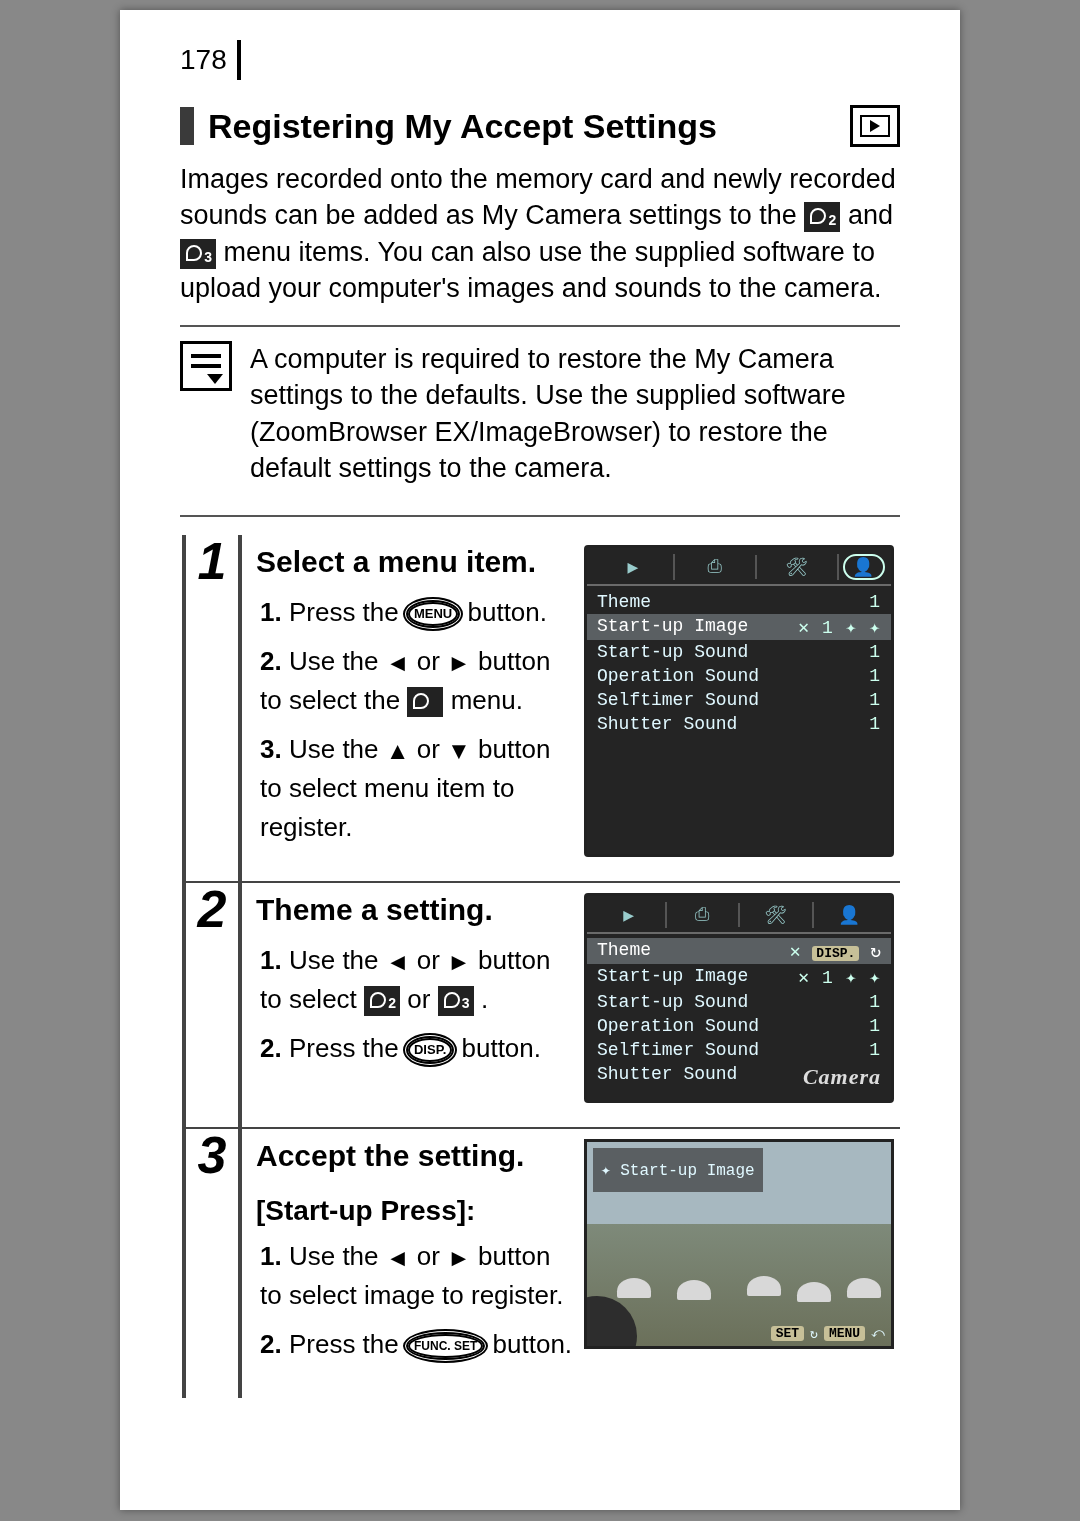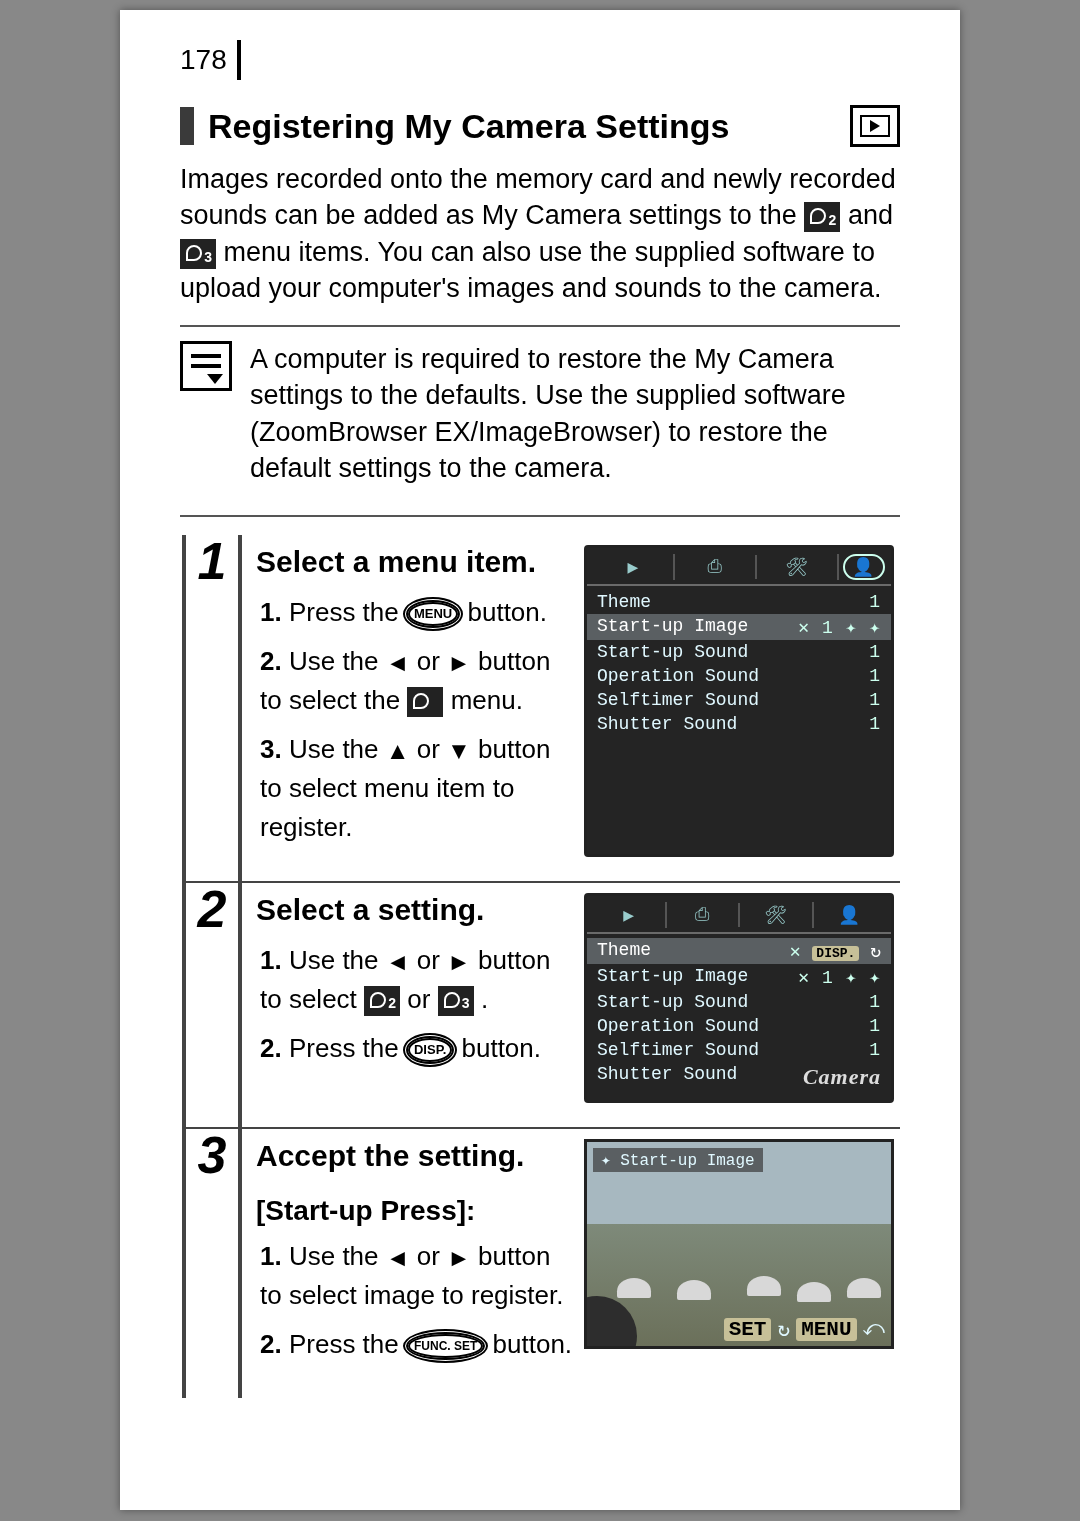--- a/index.html
+++ b/index.html
@@ -161,26 +161,26 @@
   
   .photo {
     width: 310px; height: 210px; flex-shrink:0;
     background: linear-gradient(#a7b8c0 0%, #a7b8c0 40%, #7e8a7a 40%, #6b705a 100%);
     border: 3px solid #222; position: relative; overflow:hidden;
     font-family:"Courier New", monospace;
   }
   .photo .title-badge {
     position:absolute; top:6px; left:6px;
     background:#5a5f62; color:#e0f8ff;
-    font-size:16px; padding:2px 8px;
+    font-size:16px; padding:12px 8px;
   }
   .photo .bottom {
     position:absolute; bottom:4px; right:6px;
     display:flex; gap:6px; align-items:center;
-    font-size:21px; color:#e0f8ff;
+    font-size:13px; color:#e0f8ff;
   }
   .photo .badge { background:#c7c098; color:#000; font-weight:800; padding:0 5px; border-radius:3px;}
   .photo .curve {
     position:absolute; left:-30px; bottom:-30px; width:80px;height:80px;
     background:#2d2d2d; border-radius:50%;
   }
   .photo .umb {
     position:absolute; width:34px; height:20px; background:#d8d8d8;
     border-radius: 18px 18px 2px 2px / 14px 14px 2px 2px;
   }
@@ -189,21 +189,21 @@
 </style>
 </head>
 <body>
 
 <div class="page">
 
   <div class="page-number">178</div>
 
   <div class="section-row">
     <div class="section-bar"></div>
-    <div class="section-title">Registering My Camera Settings</div>
+    <div class="section-title">Registering My Accept Settings</div>
     <div class="playback-icon-box">
       <div class="playback-inner">
         <div class="tri-right"></div>
       </div>
     </div>
   </div>
 
   <p class="intro">
     Images recorded onto the memory card and newly recorded sounds can be added as My Camera settings to the
     <span class="inline-icon">
@@ -293,21 +293,21 @@
               </div>
           </div>
         </div>
       </div>
     </div>
 
     <div class="step">
       <div class="step-num">2</div>
       <div class="step-body">
         <div class="step-text">
-          <div class="step-title">Select a setting.</div>
+          <div class="step-title">Theme a setting.</div>
           <ul class="step-list">
             <li>
               <span class="n">1.</span>
               <span>Use the </span>
               <span class="arrow-sym">◄</span>
               <span> or </span>
               <span class="arrow-sym">►</span>
               <span> button to select </span>
               <span class="inline-icon">
                   <span>2</span>

